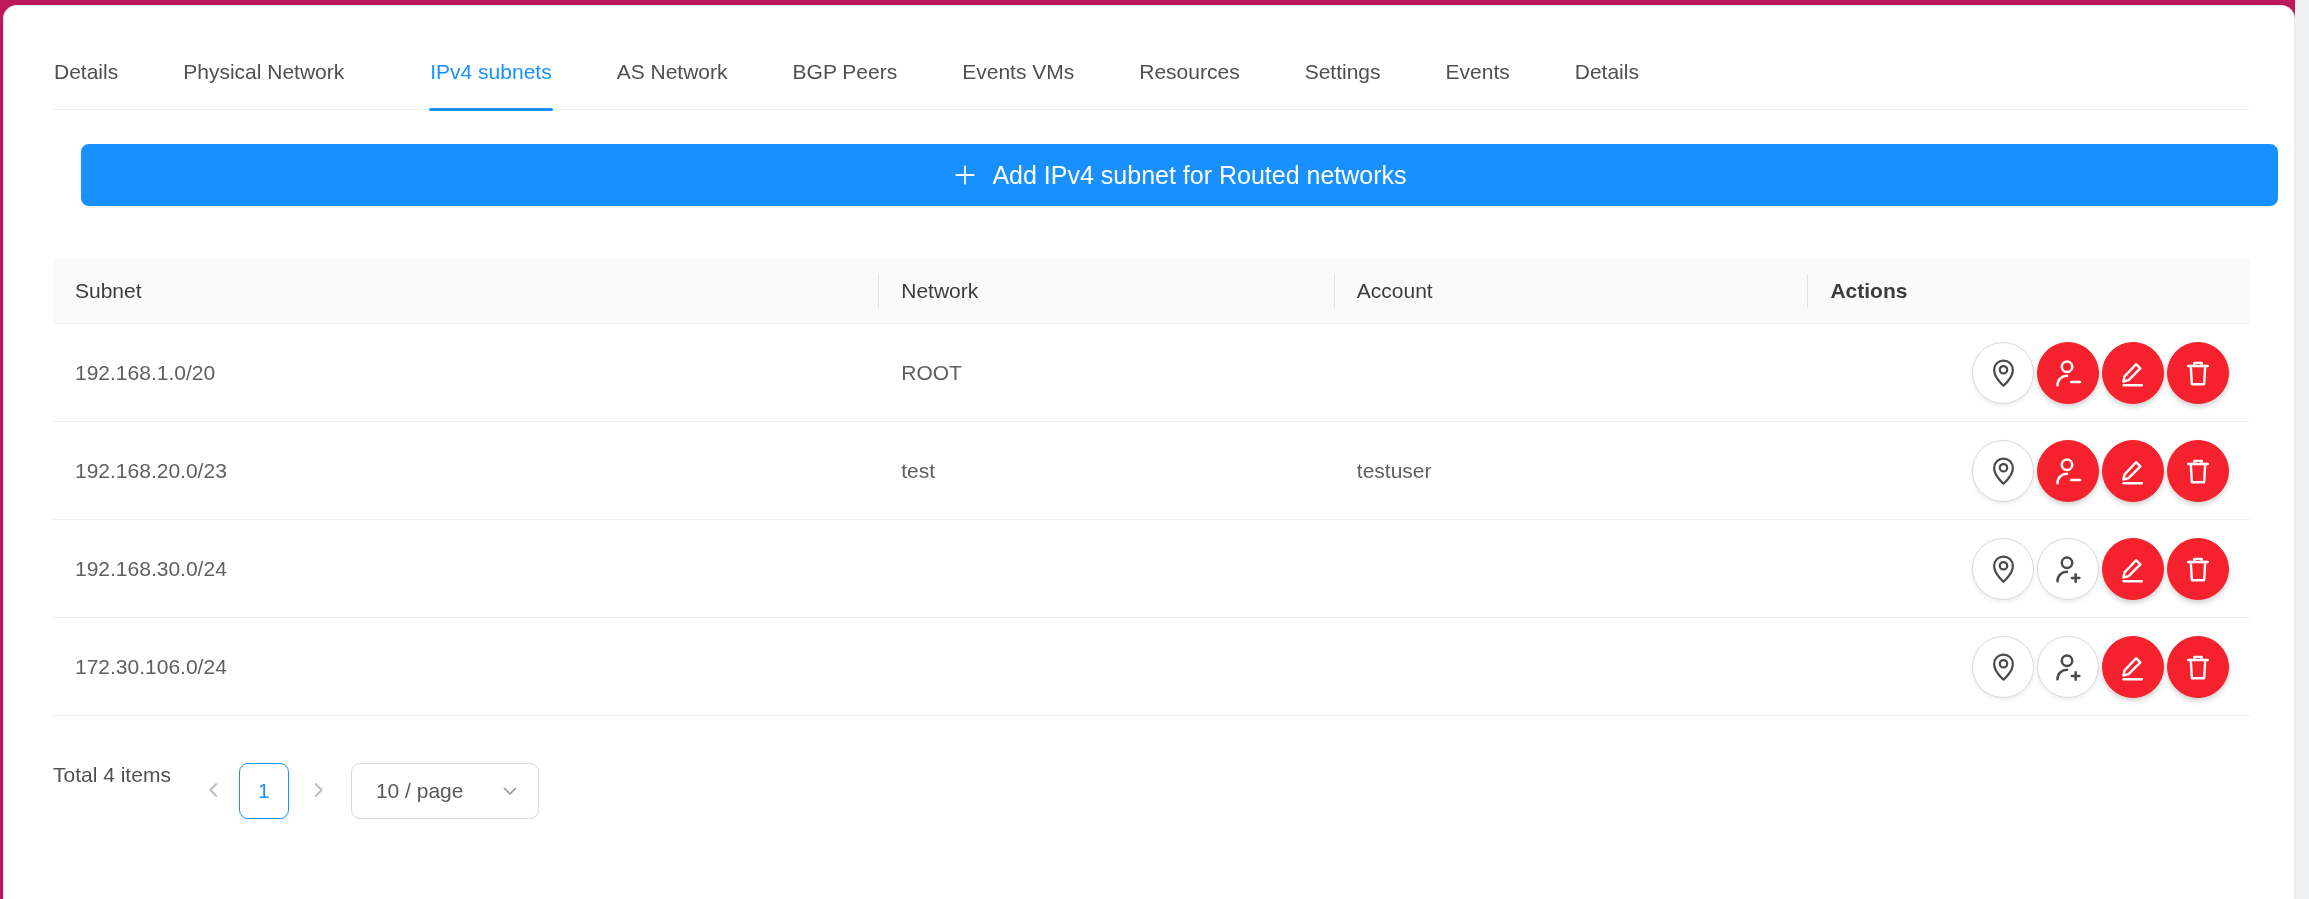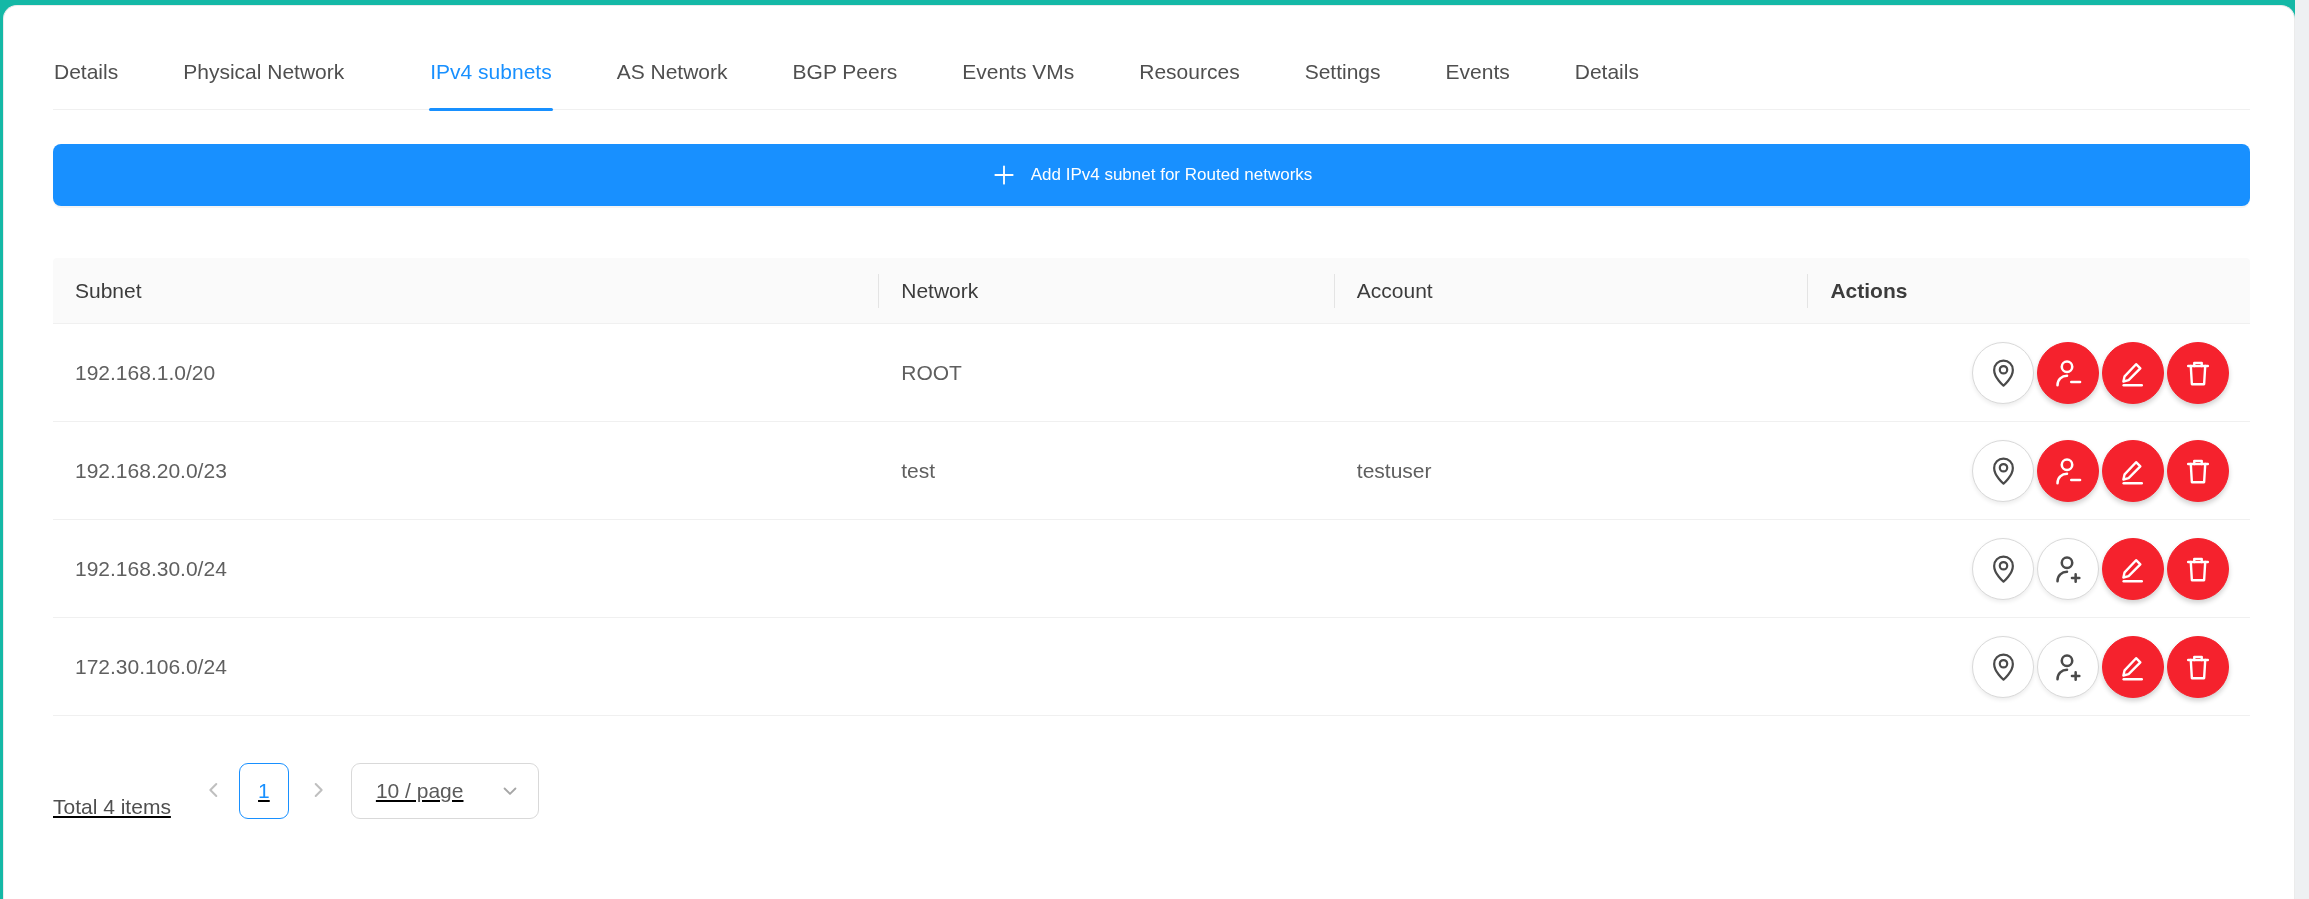--- a/index.html
+++ b/index.html
@@ -4,43 +4,43 @@
 <style>
   :root{
     --primary:#1890ff;
     --danger:#f5222d;
     --border:#f0f0f0;
     --header-bg:#fafafa;
   }
   *{margin:0;padding:0;box-sizing:border-box;}
   html,body{background:#fff;}
   body{font-family:"Liberation Sans", sans-serif;}
-  .screen{position:relative;width:2309px;height:899px;background:#14b8a6;overflow:hidden;}
+  .screen{position:relative;width:2309px;height:899px;background:#be185d;overflow:hidden;}
 
   
   .scroll-track{position:absolute;top:0;right:0;width:14px;height:899px;background:#eef0f2;}
 
   
   .card{position:absolute;left:3px;top:5px;right:14px;bottom:-20px;background:#fff;
         border:1px solid #ebebeb;border-bottom:none;border-radius:14px 14px 0 0;
         padding:0 44px 0 49px;}
 
   
   .tabs{display:flex;gap:63px;padding-top:38px;border-bottom:1px solid var(--border);}
   .tab{position:relative;font-size:21px;line-height:21px;color:#4f4f4f;
        padding:17px 1px 27px;cursor:pointer;white-space:nowrap;}
   .tab.active{color:var(--primary);margin-left:21px;}
   .tab.active::after{content:"";position:absolute;left:0;right:0;bottom:-2px;height:3px;
        background:var(--primary);border-radius:2px;}
 
   
   .add-btn{margin-top:34px;width:100%;height:62px;background:var(--primary);border:none;
-       border-radius:8px;color:#fff;font-size:17px;font-family:inherit;cursor:pointer;
+       border-radius:8px;color:#fff;font-size:25px;font-family:inherit;cursor:pointer;
        display:flex;align-items:center;justify-content:center;gap:14px;
-       box-shadow:0 2px 0 rgba(0,0,0,0.045);}
+       box-shadow:0 2px 0 rgba(0,0,0,0.045);margin-left:28px;}
   .add-btn .plus svg{display:block;}
 
   
   .table{margin-top:52px;}
   .thead{display:flex;align-items:flex-start;height:66px;background:var(--header-bg);
        border-bottom:1px solid var(--border);border-radius:4px 4px 0 0;}
   .th{font-size:21px;color:#3c3c3c;padding-left:22px;position:relative;height:100%;
       display:flex;align-items:center;}
   .th:not(:last-child)::after{content:"";position:absolute;right:0;top:50%;
       transform:translateY(-50%);width:1px;height:34px;background:#e4e4e4;}
@@ -55,21 +55,21 @@
   
   .action-btn{width:62px;height:62px;border-radius:50%;flex:0 0 auto;cursor:pointer;
       display:flex;align-items:center;justify-content:center;font-family:inherit;}
   .action-btn.default{background:#fff;border:1px solid #d9d9d9;color:#4a4a4a;
       box-shadow:0 2px 4px rgba(0,0,0,0.08);}
   .action-btn.danger{background:var(--danger);border:1px solid var(--danger);color:#fff;
       box-shadow:0 3px 5px rgba(0,0,0,0.18);}
   .action-btn svg{display:block;}
 
   
-  .pagination{margin-top:47px;display:flex;align-items:flex-end;height:56px;text-decoration:underline;}
+  .pagination{margin-top:47px;display:flex;align-items:flex-start;height:56px;}
   .pg-total{font-size:21px;color:#4f4f4f;margin-right:30px;}
   .pg-arrow{width:26px;height:56px;border:none;background:transparent;color:#bfbfbf;
       display:flex;align-items:center;justify-content:center;cursor:pointer;}
   .pg-prev{margin-right:12px;}
   .pg-next{margin-left:16px;margin-right:20px;}
   .pg-current{width:50px;height:56px;border:1.5px solid var(--primary);border-radius:9px;
       background:#fff;color:var(--primary);font-size:21px;font-family:inherit;cursor:pointer;}
   .pg-size{width:188px;height:56px;border:1px solid #d9d9d9;border-radius:9px;background:#fff;
       display:flex;align-items:center;padding:0 18px 0 24px;cursor:pointer;gap:32px;}
   .pg-size-label{font-size:21px;color:#5a5a5a;flex:1;}

